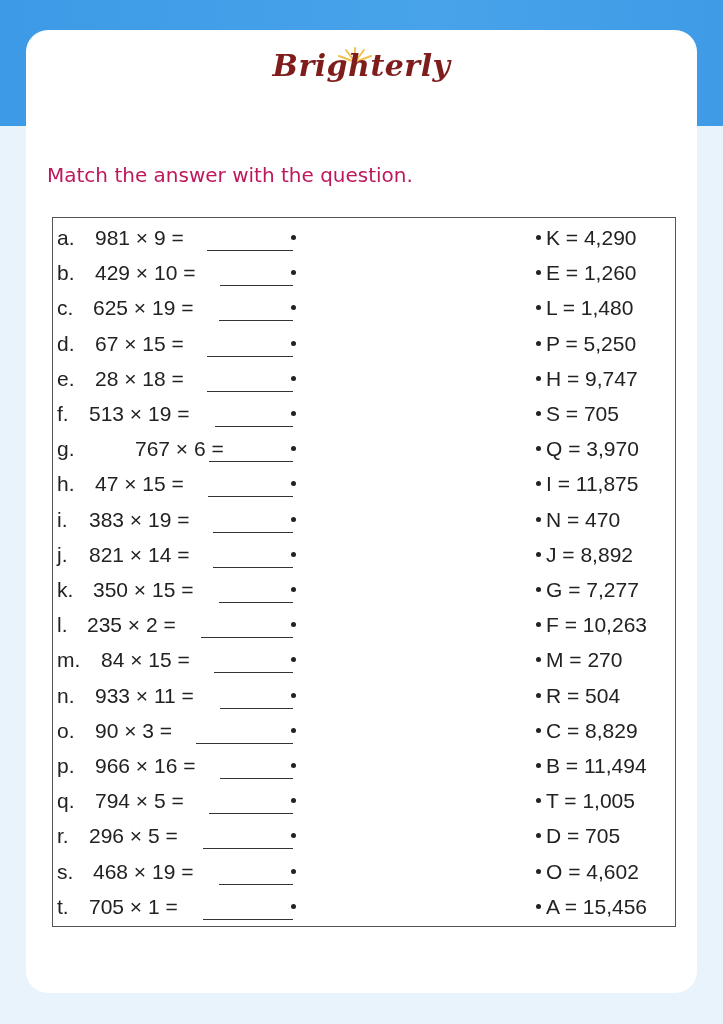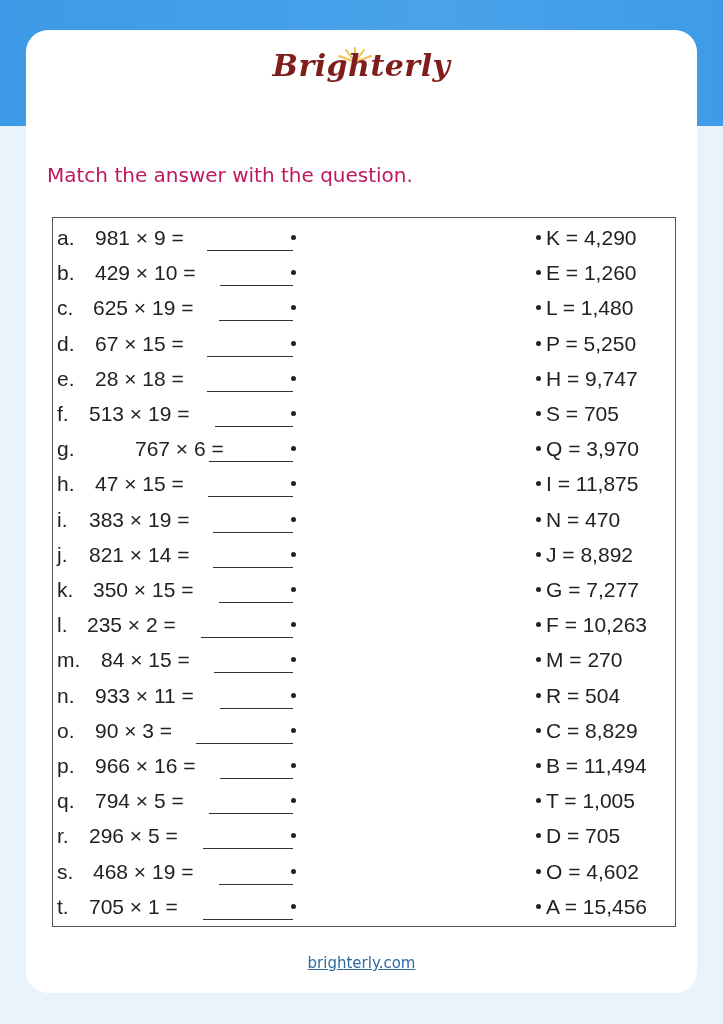--- a/index.html
+++ b/index.html
@@ -237,14 +237,13 @@
       <div class="row" style="top: 672.8px;">
         <span class="q-letter">t.</span>
         <span class="q-expr" style="left: 36px;">705 × 1  =</span>
         <span class="blank" style="width: 90px;"></span>
         <span class="dot-left"></span>
         <span class="dot-right"></span>
         <span class="ans">A  =  15,456</span>
       </div>
     </div>
 
-  <a class="footer">brighterly.com</a>
 </div>
 
 </body></html>

